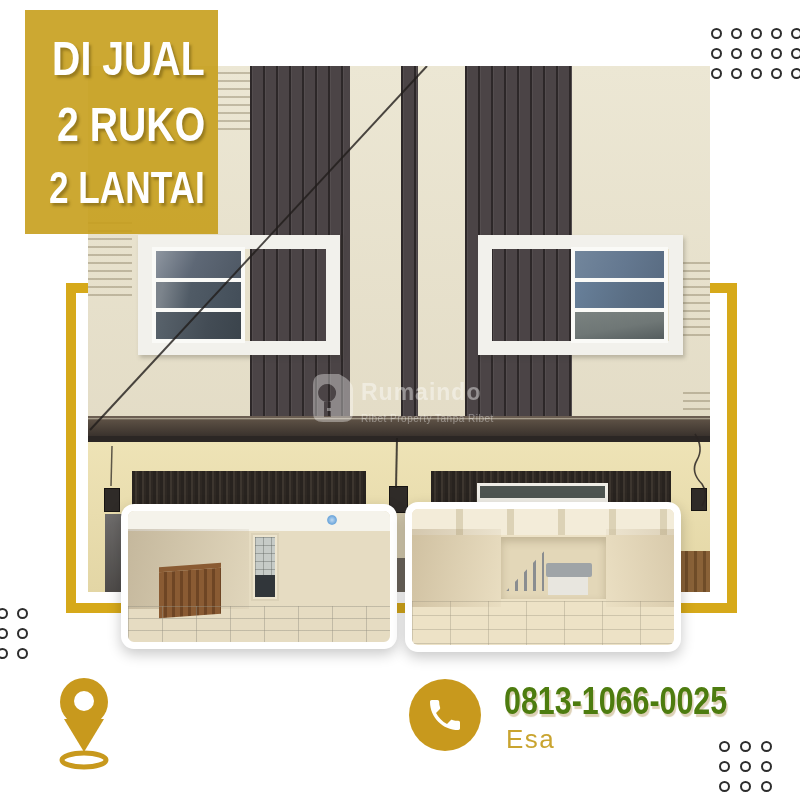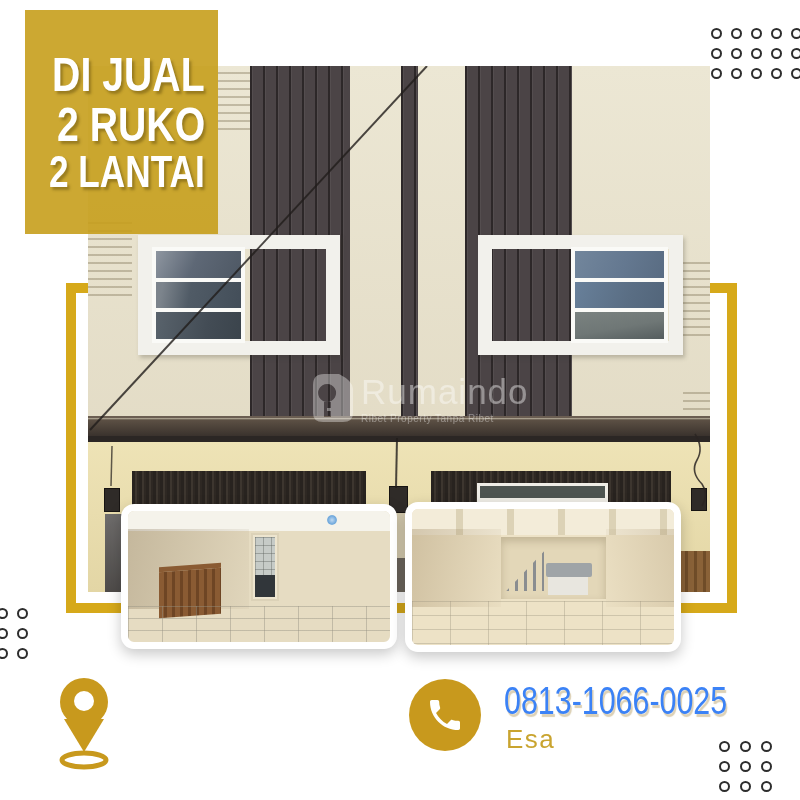--- a/index.html
+++ b/index.html
@@ -68,21 +68,21 @@
   .cabinet{position:absolute;left:591px;top:485px;width:31px;height:41px;
            background:repeating-linear-gradient(90deg,#8A6238 0 6px,#6F4C28 6px 9px);}
   .gap-wall{position:absolute;left:306px;top:440px;width:14px;height:52px;background:#D8CEB2;}
   .gap-dark{position:absolute;left:306px;top:492px;width:14px;height:34px;background:#6E675E;}
   .cables{position:absolute;left:0;top:0;z-index:3;}
 
   
   .watermark{position:absolute;left:215px;top:303px;display:flex;align-items:flex-start;gap:6px;z-index:4;}
   .wm-logo{opacity:.9;}
   .wm-textcol{display:flex;flex-direction:column;}
-  .wm-brand{font-size:35px;font-weight:normal;color:rgba(255,255,255,.42);letter-spacing:1px;line-height:38px;margin-top:4px;}
+  .wm-brand{font-size:23px;font-weight:bold;color:rgba(255,255,255,.42);letter-spacing:1px;line-height:38px;margin-top:4px;}
   .wm-tag{font-size:10px;color:rgba(255,255,255,.38);margin-top:2px;letter-spacing:.5px;}
 
   
   .inset{position:absolute;border:7px solid #ffffff;border-radius:13px;z-index:5;overflow:hidden;
          box-shadow:0 5px 14px rgba(0,0,0,.22);}
   .inset-left{left:121px;top:504px;width:262px;height:131px;background:#E6DCC2;}
   .inset-right{left:405px;top:502px;width:262px;height:136px;background:#EDE2C6;}
   .il-ceiling{position:absolute;left:0;top:0;width:100%;height:20px;background:#F5F3EB;}
   .il-light{position:absolute;left:76%;top:4px;width:10px;height:10px;border-radius:50%;
             background:radial-gradient(#BFD9F2,#6FA8DC 60%,rgba(255,255,255,0));}
@@ -120,42 +120,42 @@
   .ir-floor{position:absolute;left:0;bottom:0;width:100%;height:44px;
             background:linear-gradient(#EFEBDF,#E2DDCE);
             background-image:linear-gradient(rgba(160,152,130,.4) 1px,transparent 1px),
                              linear-gradient(90deg,rgba(160,152,130,.4) 1px,transparent 1px);
             background-size:38px 14px;}
 
   
   .badge{position:absolute;left:25px;top:10px;width:193px;height:224px;z-index:7;
          background:rgba(199,158,28,.9);
          display:flex;flex-direction:column;align-items:flex-end;justify-content:center;
-         gap:1px;box-sizing:border-box;padding-right:13px;}
+         gap:17px;box-sizing:border-box;padding-right:13px;}
   .badge span{display:inline-block;transform:scaleX(.8);transform-origin:right center;
               color:#fff;font-weight:bold;line-height:1;white-space:nowrap;
               text-shadow:3px 3px 3px rgba(90,70,10,.45);}
   .badge .b1,.badge .b2{font-size:49px;}
   .badge .b3{font-size:44px;}
 
   
   .dotgrid{position:absolute;display:grid;z-index:7;}
   .dotgrid i{width:7px;height:7px;border:2px solid #2D2D2D;border-radius:50%;}
   .dots-tr{left:711px;top:28px;grid-template-columns:repeat(5,11px);gap:9px;}
   .dots-bl{left:-3px;top:608px;grid-template-columns:repeat(2,11px);gap:9px;}
   .dots-br{left:719px;top:741px;grid-template-columns:repeat(3,12px);gap:9px;}
 
   
   .cond{display:inline-block;transform:scaleX(.8);transform-origin:left center;white-space:nowrap;}
   .loc-icon{position:absolute;left:52px;top:676px;}
   .loc-text{position:absolute;left:122px;top:684px;color:#C5961B;font-weight:bold;}
   .loc-text div{font-size:28px;line-height:33px;text-shadow:1px 2px 1px rgba(140,100,10,.25);}
   .phone-circle{position:absolute;left:409px;top:679px;width:72px;height:72px;border-radius:50%;
                 background:#C8991D;display:flex;align-items:center;justify-content:center;}
-  .phone-number{position:absolute;left:504px;top:680px;color:#3b82f6;font-weight:normal;font-size:38px;
+  .phone-number{position:absolute;left:504px;top:680px;color:#4d7c0f;font-weight:bold;font-size:38px;
                 text-shadow:2px 3px 1px rgba(140,100,10,.3);}
   .contact-name{position:absolute;left:506px;top:724px;color:#C9A42F;font-size:26px;letter-spacing:1.5px;}
 </style>
 </head>
 <body>
 
 <div class="canvas">
 
   <div class="gold-frame"></div>
 

